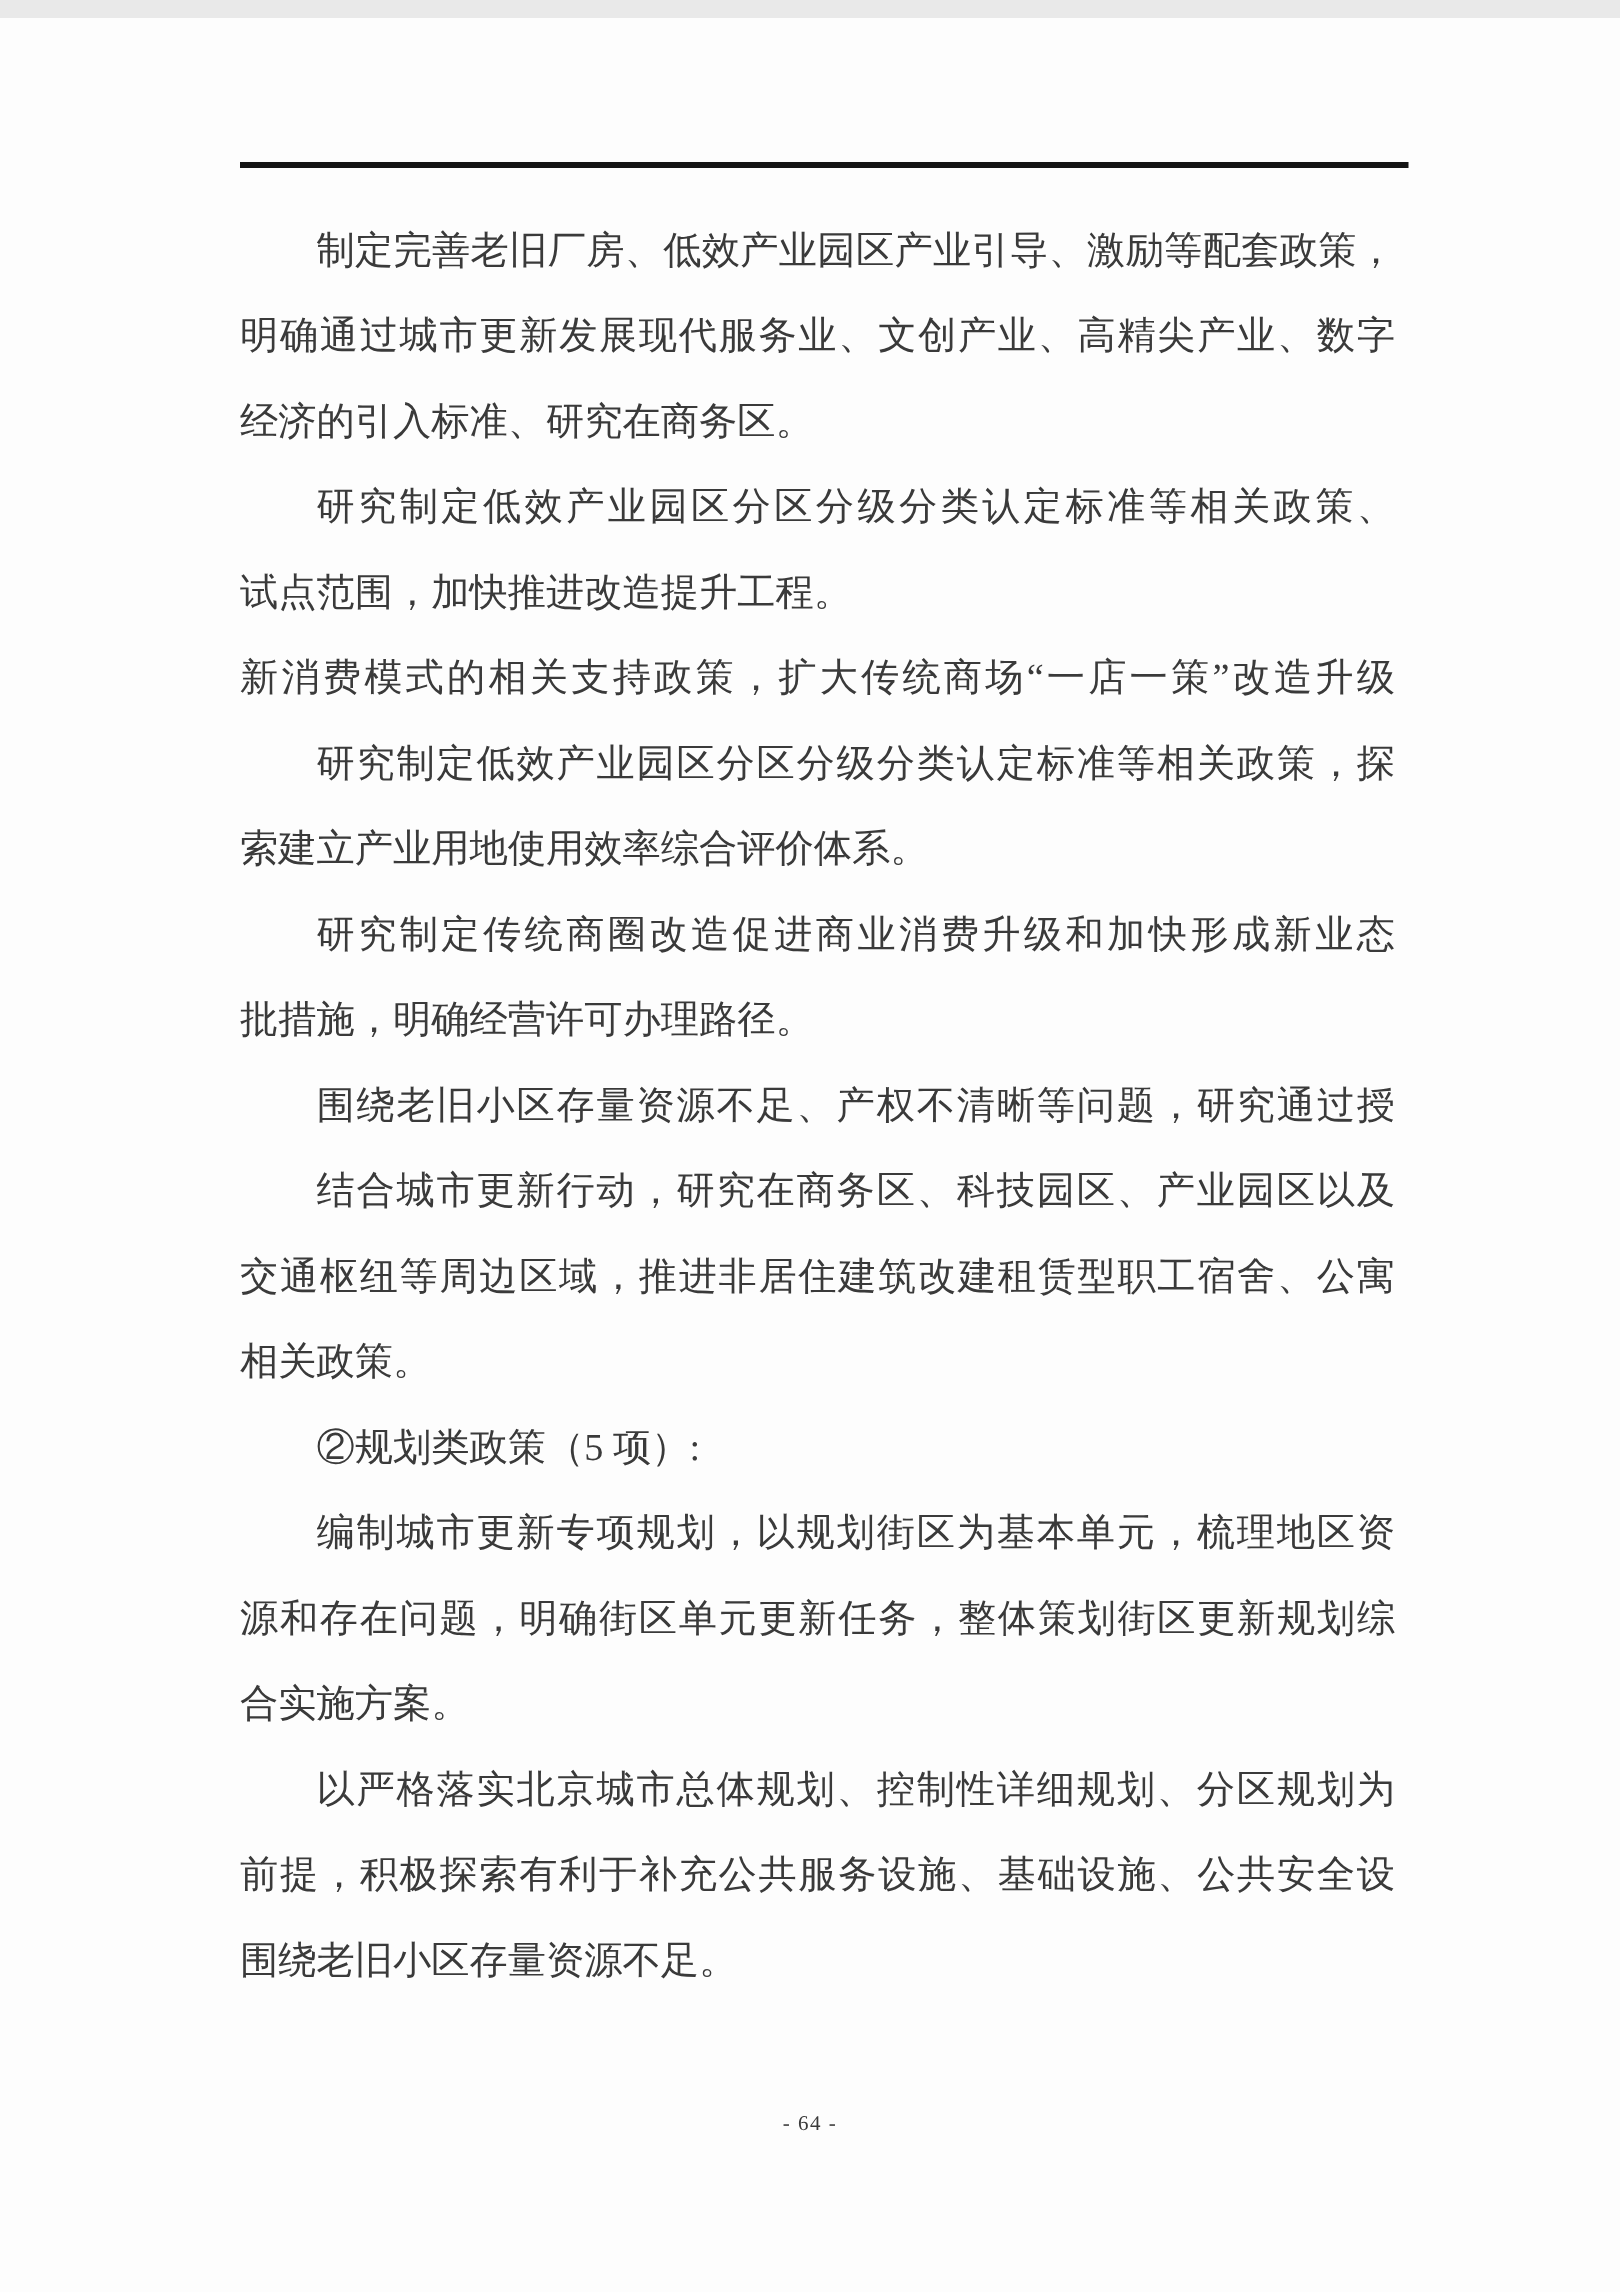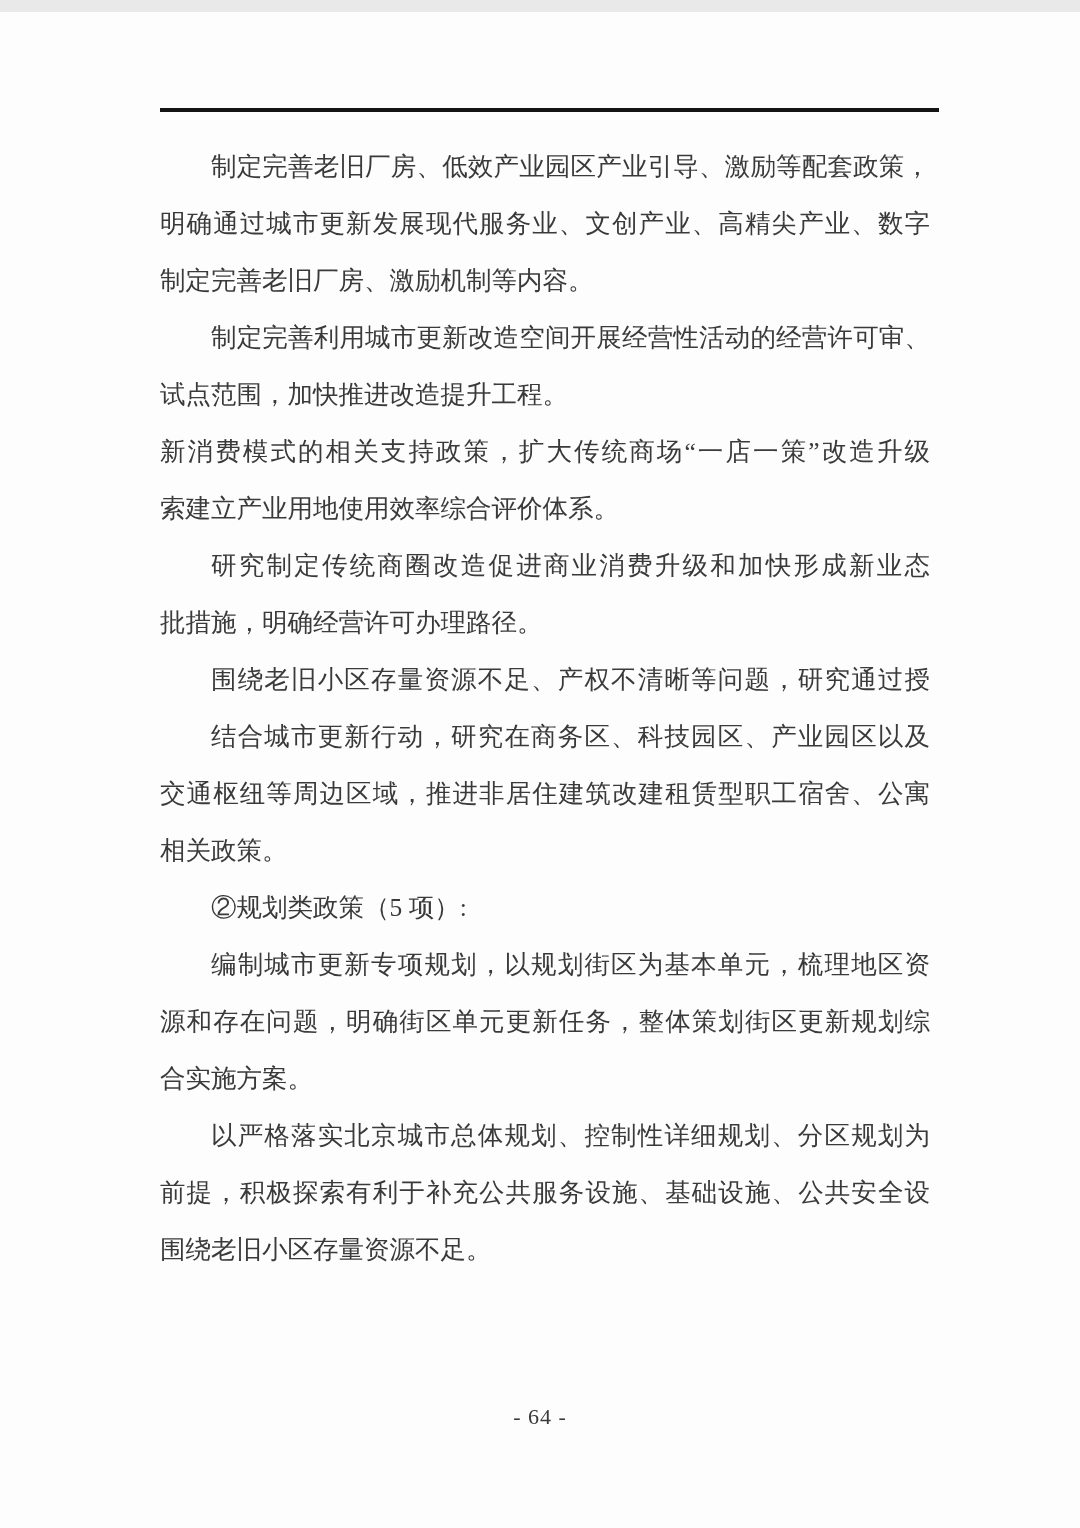--- a/index.html
+++ b/index.html
@@ -50,42 +50,43 @@
   .tline.final {
     text-align-last: left;
   }
   .footer {
     position: absolute;
     left: 0;
     top: 1392px;
     width: 100%;
     text-align: center;
     color: var(--text-color, #3a3a3a);
-    font-size: 22px;
+    font-size: 14px;
     line-height: 26px;
     letter-spacing: 1px;
   }
 </style>
 </head>
 <body>
 
 <div class="page">
   <div class="header-rule"></div>
   <div class="doc-body">
       <div class="para">
         <div class="tline first">制定完善老旧厂房、低效产业园区产业引导、激励等配套政策，</div>
         <div class="tline">明确通过城市更新发展现代服务业、文创产业、高精尖产业、数字</div>
-        <div class="tline final">制定完善老旧厂房、激励机制等内容。</div>
+        <div class="tline final">经济的引入标准、研究在商务区。</div>
       </div>
       <div class="para">
-        <div class="tline first">制定完善利用城市更新改造空间开展经营性活动的经营许可审、</div>
+        <div class="tline first">研究制定低效产业园区分区分级分类认定标准等相关政策、</div>
         <div class="tline final">试点范围，加快推进改造提升工程。</div>
         <div class="tline">新消费模式的相关支持政策，扩大传统商场“一店一策”改造升级</div>
       </div>
       <div class="para">
+        <div class="tline first">研究制定低效产业园区分区分级分类认定标准等相关政策，探</div>
         <div class="tline final">索建立产业用地使用效率综合评价体系。</div>
       </div>
       <div class="para">
         <div class="tline first">研究制定传统商圈改造促进商业消费升级和加快形成新业态</div>
         <div class="tline final">批措施，明确经营许可办理路径。</div>
       </div>
       <div class="para">
         <div class="tline first">围绕老旧小区存量资源不足、产权不清晰等问题，研究通过授</div>
       </div>
       <div class="para">

